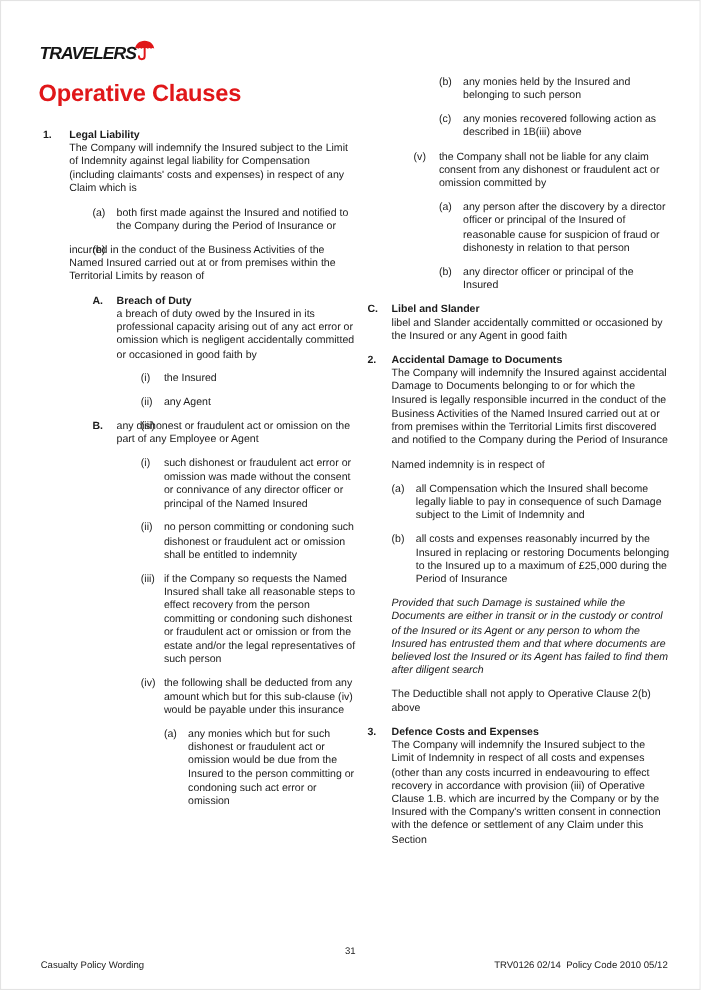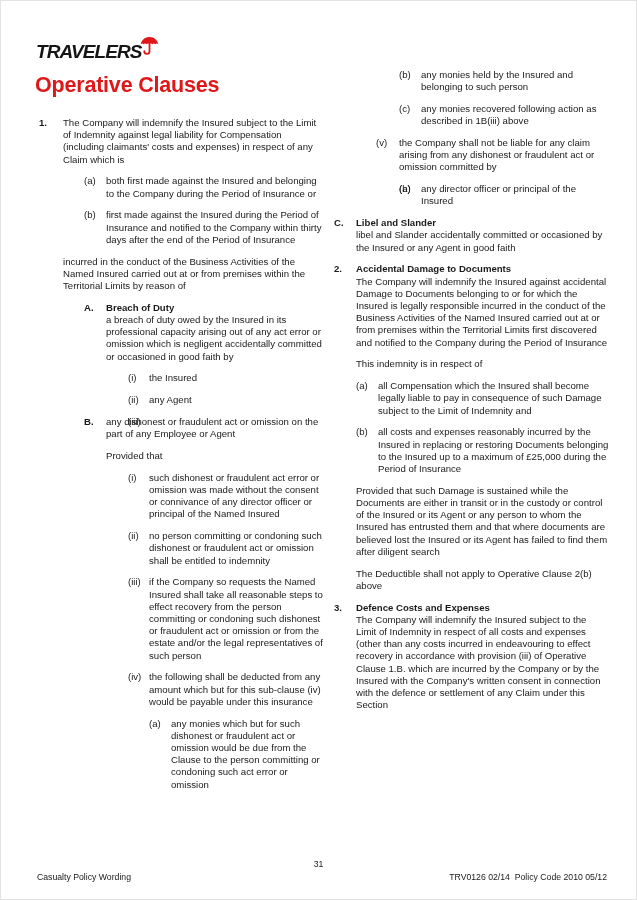--- a/index.html
+++ b/index.html
@@ -5,21 +5,21 @@
   :root { --red:#e01719; --ink:#1a1a1a; }
   * { box-sizing:border-box; }
   html,body { margin:0; padding:0; background:#fff; }
   .page {
     position:relative; width:637px; height:900px; background:#ffffff;
     font-family:"Liberation Sans", sans-serif; color:var(--ink);
     overflow:hidden; border:1px solid #e3e3e3;
   }
   .logo { position:absolute; left:35px; top:40px; white-space:nowrap; }
   .logo-text {
-    font-style:italic; font-weight:bold; font-size:19px; letter-spacing:-0.9px;
+    font-style:italic; font-weight:bold; font-size:16px; letter-spacing:-0.9px;
     color:#151515;
   }
   .umbrella { display:inline-block; width:21px; height:24px; margin-left:-3px;
     vertical-align:top; transform:translateY(-6px); }
   .title {
     position:absolute; left:34px; top:72px; font-size:21.5px; letter-spacing:-0.2px;
     color:var(--red); font-weight:bold;
   }
   .col { position:absolute; font-size:9.6px; line-height:12.2px; }
   .col-left  { left:36px;  top:116px; width:286px; }
@@ -42,48 +42,47 @@
   <div class="logo">
     <span class="logo-text">TRAVELERS</span><span class="umbrella"><svg width="21" height="24" viewBox="0 0 21 24">
       <path d="M10.5 2 C5.6 2 2.3 5.3 1.8 9.2 Q3.2 7.9 4.7 9.3 Q6.1 7.9 7.6 9.3 Q9 7.9 10.5 9.3 Q11.9 7.9 13.4 9.3 Q14.8 7.9 16.3 9.3 Q17.8 7.9 19.2 9.2 C18.7 5.3 15.4 2 10.5 2 Z" fill="#e01719"></path>
       <path d="M10.5 9.3 L10.5 16.2 A2.6 2.6 0 0 1 5.3 16.2" fill="none" stroke="#e01719" stroke-width="1.8" stroke-linecap="round"></path>
     </svg></span>
   </div>
 
   <div class="title">Operative Clauses</div>
 
   <div class="col col-left">
-      <div class="blk" style="padding-left: 26px;"><span class="lbl bold" style="left: 2px;">1.</span><span>The Company will indemnify the Insured subject to the Limit of Indemnity against legal liability for Compensation (including claimants' costs and expenses) in respect of any Claim which is</span></div>
-      <div class="blk" style="padding-left: 69px;"><span class="lbl" style="left: 47px;">(a)</span><span>both first made against the Insured and belonging to the Company during the Period of Insurance or</span></div>
-      <div class="blk" style="padding-left: 69px;"><span class="lbl" style="left: 47px;">(b)</span><span>first made against the Insured during the Period of Insurance and notified to the Company within thirty days after the end of the Period of Insurance</span></div>
+      <div class="blk" style="padding-left: 26px;"><span class="lbl bold" style="left: 2px;">1.</span><b class="hd">Legal Liability</b><span>The Company will indemnify the Insured subject to the Limit of Indemnity against legal liability for Compensation (including claimants' costs and expenses) in respect of any Claim which is</span></div>
+      <div class="blk" style="padding-left: 69px;"><span class="lbl" style="left: 47px;">(a)</span><span>both first made against the Insured and notified to the Company during the Period of Insurance or</span></div>
+      <div class="blk" style="padding-left: 69px;"><span class="lbl" style="left: 47px;">(b)</span></div>
       <div class="blk" style="padding-left: 26px;"><span>incurred in the conduct of the Business Activities of the Named Insured carried out at or from premises within the Territorial Limits by reason of</span></div>
       <div class="blk" style="padding-left: 69px;"><span class="lbl bold" style="left: 47px;">A.</span><b class="hd">Breach of Duty</b><span>a breach of duty owed by the Insured in its professional capacity arising out of any act error or omission which is negligent accidentally committed or occasioned in good faith by</span></div>
       <div class="blk" style="padding-left: 112px;"><span class="lbl" style="left: 91px;">(i)</span><span>the Insured</span></div>
       <div class="blk" style="padding-left: 112px;"><span class="lbl" style="left: 91px;">(ii)</span><span>any Agent</span></div>
       <div class="blk" style="padding-left: 112px;"><span class="lbl" style="left: 91px;">(iii)</span></div>
       <div class="blk" style="padding-left: 69px;"><span class="lbl bold" style="left: 47px;">B.</span><span>any dishonest or fraudulent act or omission on the part of any Employee or Agent</span></div>
-      <div class="blk" style="padding-left: 69px;"><span>Provided that</span></div>
       <div class="blk" style="padding-left: 112px;"><span class="lbl" style="left: 91px;">(i)</span><span>such dishonest or fraudulent act error or omission was made without the consent or connivance of any director officer or principal of the Named Insured</span></div>
       <div class="blk" style="padding-left: 112px;"><span class="lbl" style="left: 91px;">(ii)</span><span>no person committing or condoning such dishonest or fraudulent act or omission shall be entitled to indemnity</span></div>
       <div class="blk" style="padding-left: 112px;"><span class="lbl" style="left: 91px;">(iii)</span><span>if the Company so requests the Named Insured shall take all reasonable steps to effect recovery from the person committing or condoning such dishonest or fraudulent act or omission or from the estate and/or the legal representatives of such person</span></div>
       <div class="blk" style="padding-left: 112px;"><span class="lbl" style="left: 91px;">(iv)</span><span>the following shall be deducted from any amount which but for this sub-clause (iv) would be payable under this insurance</span></div>
-      <div class="blk" style="padding-left: 134px;"><span class="lbl" style="left: 112px;">(a)</span><span>any monies which but for such dishonest or fraudulent act or omission would be due from the Clause to the person committing or condoning such act error or omission</span></div>
+      <div class="blk" style="padding-left: 134px;"><span class="lbl" style="left: 112px;">(a)</span><span>any monies which but for such dishonest or fraudulent act or omission would be due from the Insured to the person committing or condoning such act error or omission</span></div>
     </div>
   <div class="col col-right">
       <div class="blk" style="padding-left: 87px;"><span class="lbl" style="left: 65px;">(b)</span><span>any monies held by the Insured and belonging to such person</span></div>
       <div class="blk" style="padding-left: 87px;"><span class="lbl" style="left: 65px;">(c)</span><span>any monies recovered following action as described in 1B(iii) above</span></div>
-      <div class="blk" style="padding-left: 65px;"><span class="lbl" style="left: 42px;">(v)</span><span>the Company shall not be liable for any claim arising from any dishonest or fraudulent act or omission committed by</span></div>
-      <div class="blk" style="padding-left: 87px;"><span class="lbl" style="left: 65px;">(a)</span></div>
+      <div class="blk" style="padding-left: 65px;"><span class="lbl" style="left: 42px;">(v)</span><span>the Company shall not be liable for any claim consent from any dishonest or fraudulent act or omission committed by</span></div>
+      <div class="blk" style="padding-left: 87px;"><span class="lbl" style="left: 65px;">(a)</span><span>any person after the discovery by a director officer or principal of the Insured of reasonable cause for suspicion of fraud or dishonesty in relation to that person</span></div>
       <div class="blk" style="padding-left: 87px;"><span class="lbl" style="left: 65px;">(b)</span><span>any director  officer or principal of the Insured</span></div>
       <div class="blk" style="padding-left: 22px;"><span class="lbl bold" style="left: 0px;">C.</span><b class="hd">Libel and Slander</b><span>libel and Slander accidentally committed or occasioned by the Insured or any Agent in good faith</span></div>
       <div class="blk" style="padding-left: 22px;"><span class="lbl bold" style="left: 0px;">2.</span><b class="hd">Accidental Damage to Documents</b><span>The Company will indemnify the Insured against accidental Damage to Documents belonging to or for which the Insured is legally responsible incurred in the conduct of the Business Activities of the Named Insured carried out at or from premises within the Territorial Limits first discovered and notified to the Company during the Period of Insurance</span></div>
-      <div class="blk" style="padding-left: 22px;"><span>This indemnity is in respect of</span></div>
+      <div class="blk" style="padding-left: 22px;"><span>Named indemnity is in respect of</span></div>
       <div class="blk" style="padding-left: 44px;"><span class="lbl" style="left: 22px;">(a)</span><span>all Compensation which the Insured shall become legally liable to pay in consequence of such Damage subject to the Limit of Indemnity and</span></div>
       <div class="blk" style="padding-left: 44px;"><span class="lbl" style="left: 22px;">(b)</span><span>all costs and expenses reasonably incurred by the Insured in replacing or restoring Documents belonging to the Insured up to a maximum of £25,000 during the Period of Insurance</span></div>
-      <div class="blk" style="padding-left: 22px;"><span>Provided that such Damage is sustained while the Documents are either in transit or in the custody or control of the Insured or its Agent or any person to whom the Insured has entrusted them and that where documents are believed lost the Insured or its Agent has failed to find them after diligent search</span></div>
+      <div class="blk" style="padding-left: 22px; font-style: italic;"><span>Provided that such Damage is sustained while the Documents are either in transit or in the custody or control of the Insured or its Agent or any person to whom the Insured has entrusted them and that where documents are believed lost the Insured or its Agent has failed to find them after diligent search</span></div>
       <div class="blk" style="padding-left: 22px;"><span>The Deductible shall not apply to Operative Clause 2(b) above</span></div>
       <div class="blk" style="padding-left: 22px;"><span class="lbl bold" style="left: 0px;">3.</span><b class="hd">Defence Costs and Expenses</b><span>The Company will indemnify the Insured subject to the Limit of Indemnity in respect of all costs and expenses (other than any costs incurred in endeavouring to effect recovery in accordance with provision (iii) of Operative Clause 1.B. which are incurred by the Company or by the Insured with the Company's written consent in connection with the defence or settlement of any Claim under this Section</span></div>
     </div>
 
   <div class="pagenum">31</div>
   <div class="foot-left">Casualty Policy Wording</div>
   <div class="foot-right">TRV0126 02/14  Policy Code 2010 05/12</div>
 </div>
 
 </body></html>

